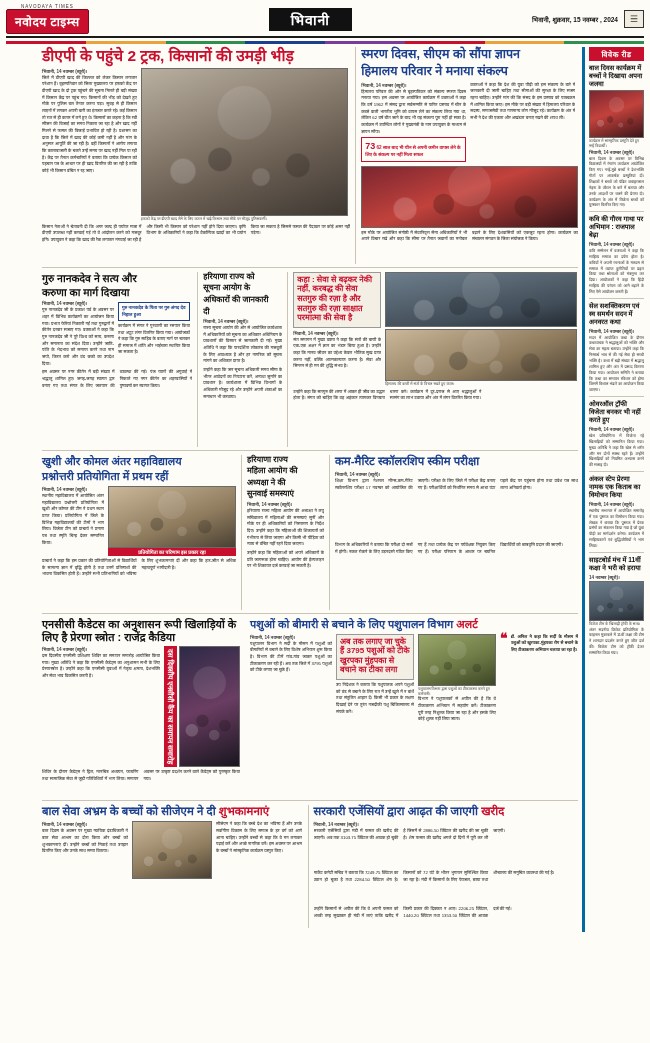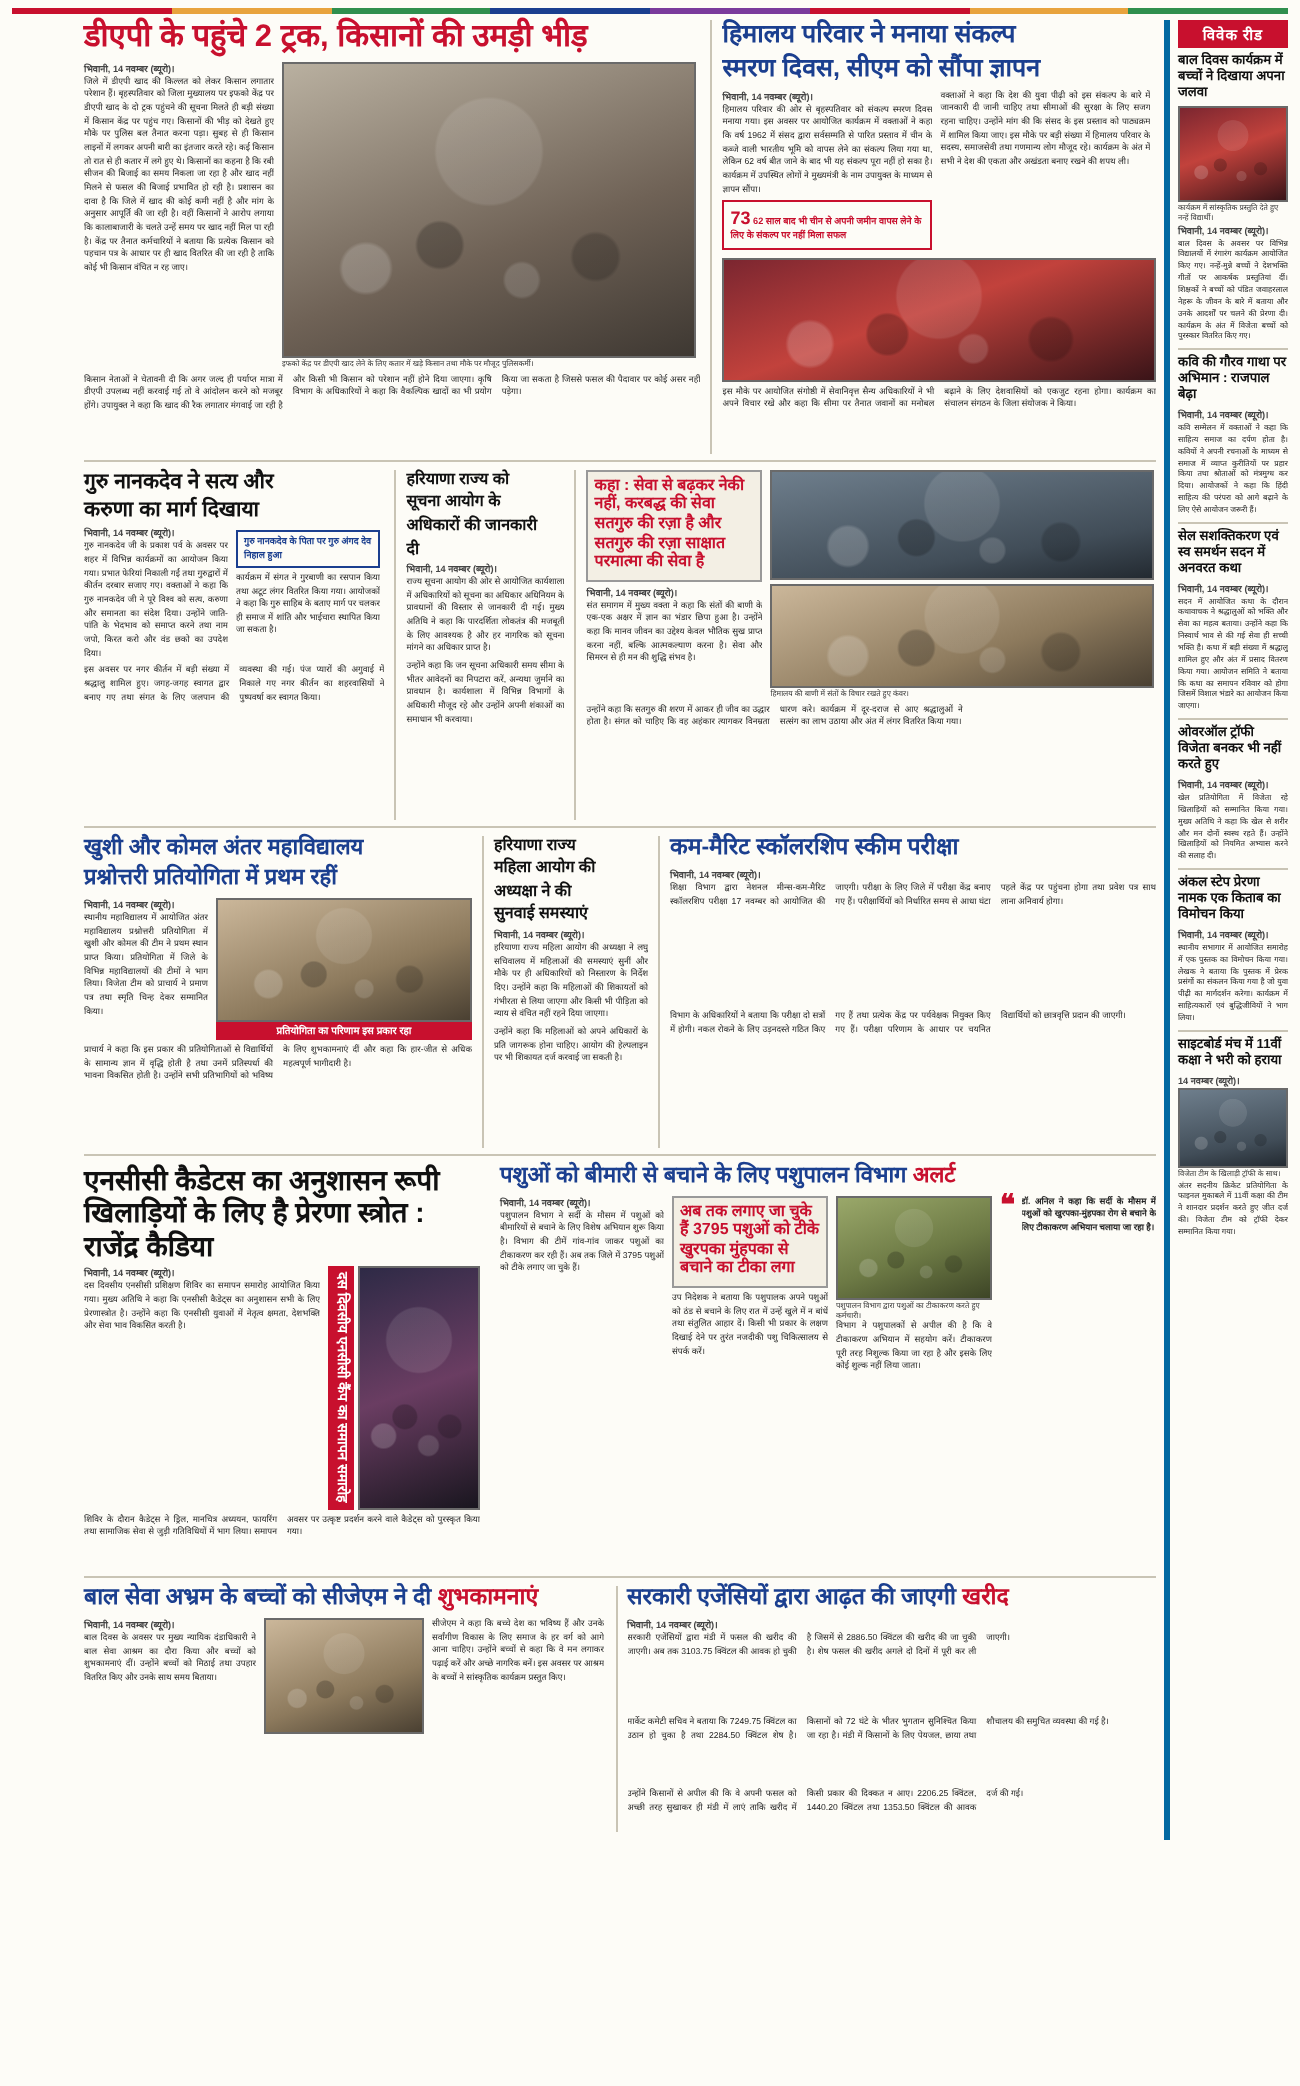--- a/index.html
+++ b/index.html
@@ -129,20 +129,31 @@
     background:#c8102e; color:#fff; font-size:7px; font-weight:bold;
     padding:3px 2px; text-align:center;
   }
   .divider-v { width:1px; background:#c9c4b5; }
 </style>
 </head>
 <body>
 
 <div class="page">
 
+  <div class="masthead">
+    <div class="logo-wrap">
+      <div class="logo-sub">NAVODAYA TIMES</div>
+      <div class="logo-box">नवोदय टाइम्स</div>
+    </div>
+    <div class="city-badge">भिवानी</div>
+    <div class="mast-right">
+      <div class="date-line">भिवानी, शुक्रवार, 15 नवम्बर , 2024</div>
+      <div class="mast-icon">☰</div>
+    </div>
+  </div>
 
   <div class="colorbar">
     <div style="background:#c8102e"></div>
       <div style="background:#e8a33d"></div>
     <div style="background:#2f8f4e"></div>
       <div style="background:#1b3f8f"></div>
     <div style="background:#7a3b9c"></div>
       <div style="background:#c8102e"></div>
     <div style="background:#e8a33d"></div>
       <div style="background:#2f8f4e"></div>
@@ -164,22 +175,22 @@
               <div class="photo people" style="height:148px"></div>
               <div class="caption">इफको केंद्र पर डीएपी खाद लेने के लिए कतार में खड़े किसान तथा मौके पर मौजूद पुलिसकर्मी।</div>
             </div>
           </div>
           <div class="body-text cols3" style="margin-top:2px; height:40px">किसान नेताओं ने चेतावनी दी कि अगर जल्द ही पर्याप्त मात्रा में डीएपी उपलब्ध नहीं करवाई गई तो वे आंदोलन करने को मजबूर होंगे। उपायुक्त ने कहा कि खाद की रैक लगातार मंगवाई जा रही है और किसी भी किसान को परेशान नहीं होने दिया जाएगा। कृषि विभाग के अधिकारियों ने कहा कि वैकल्पिक खादों का भी प्रयोग किया जा सकता है जिससे फसल की पैदावार पर कोई असर नहीं पड़ेगा।</div>
         </div>
 
         <div class="divider-v"></div>
 
         <div style="width:218px">
+          <h2 class="headline">स्मरण दिवस, सीएम को सौंपा ज्ञापन</h2>
           <h2 class="headline">हिमालय परिवार ने मनाया संकल्प</h2>
-          <h2 class="headline">स्मरण दिवस, सीएम को सौंपा ज्ञापन</h2>
           <div style="display:flex; gap:4px;">
             <div style="width:105px">
               <div class="byline">भिवानी, 14 नवम्बर (ब्यूरो)।</div>
               <div class="body-text">हिमालय परिवार की ओर से बृहस्पतिवार को संकल्प स्मरण दिवस मनाया गया। इस अवसर पर आयोजित कार्यक्रम में वक्ताओं ने कहा कि वर्ष 1962 में संसद द्वारा सर्वसम्मति से पारित प्रस्ताव में चीन के कब्जे वाली भारतीय भूमि को वापस लेने का संकल्प लिया गया था, लेकिन 62 वर्ष बीत जाने के बाद भी यह संकल्प पूरा नहीं हो सका है। कार्यक्रम में उपस्थित लोगों ने मुख्यमंत्री के नाम उपायुक्त के माध्यम से ज्ञापन सौंपा।</div>
               <div class="kicker-box">
                 <span class="num">73</span>
                 <span>62 साल बाद भी चीन से अपनी जमीन वापस लेने के लिए के संकल्प पर नहीं मिला सफल</span>
               </div>
             </div>
             <div style="width:105px">
@@ -277,21 +288,21 @@
         <div style="width:246px">
           <h2 class="headline" style="font-size:11.5px">कम-मैरिट स्कॉलरशिप स्कीम परीक्षा</h2>
           <div class="byline">भिवानी, 14 नवम्बर (ब्यूरो)।</div>
           <div class="body-text cols3" style="height:62px">शिक्षा विभाग द्वारा नेशनल मीन्स-कम-मैरिट स्कॉलरशिप परीक्षा 17 नवम्बर को आयोजित की जाएगी। परीक्षा के लिए जिले में परीक्षा केंद्र बनाए गए हैं। परीक्षार्थियों को निर्धारित समय से आधा घंटा पहले केंद्र पर पहुंचना होगा तथा प्रवेश पत्र साथ लाना अनिवार्य होगा।</div>
           <div class="body-text cols3" style="margin-top:2px;height:42px">विभाग के अधिकारियों ने बताया कि परीक्षा दो सत्रों में होगी। नकल रोकने के लिए उड़नदस्ते गठित किए गए हैं तथा प्रत्येक केंद्र पर पर्यवेक्षक नियुक्त किए गए हैं। परीक्षा परिणाम के आधार पर चयनित विद्यार्थियों को छात्रवृत्ति प्रदान की जाएगी।</div>
         </div>
       </div>
 
       <div class="row block">
         <div style="width:200px">
-          <h3 class="headline" style="font-size:14px">एनसीसी कैडेटस का अनुशासन रूपी खिलाड़ियों के लिए है प्रेरणा स्त्रोत : राजेंद्र कैडिया</h3>
+          <h3 class="headline" style="font-size:11px">एनसीसी कैडेटस का अनुशासन रूपी खिलाड़ियों के लिए है प्रेरणा स्त्रोत : राजेंद्र कैडिया</h3>
           <div style="display:flex;gap:4px;margin-top:2px">
             <div style="width:118px">
               <div class="byline">भिवानी, 14 नवम्बर (ब्यूरो)।</div>
               <div class="body-text">दस दिवसीय एनसीसी प्रशिक्षण शिविर का समापन समारोह आयोजित किया गया। मुख्य अतिथि ने कहा कि एनसीसी कैडेट्स का अनुशासन सभी के लिए प्रेरणास्त्रोत है। उन्होंने कहा कि एनसीसी युवाओं में नेतृत्व क्षमता, देशभक्ति और सेवा भाव विकसित करती है।</div>
             </div>
             <div style="width:76px; display:flex; gap:2px">
               <div class="vert-banner">दस दिवसीय एनसीसी कैंप का समापन समारोह</div>
               <div class="photo night" style="flex:1"></div>
             </div>
           </div>

